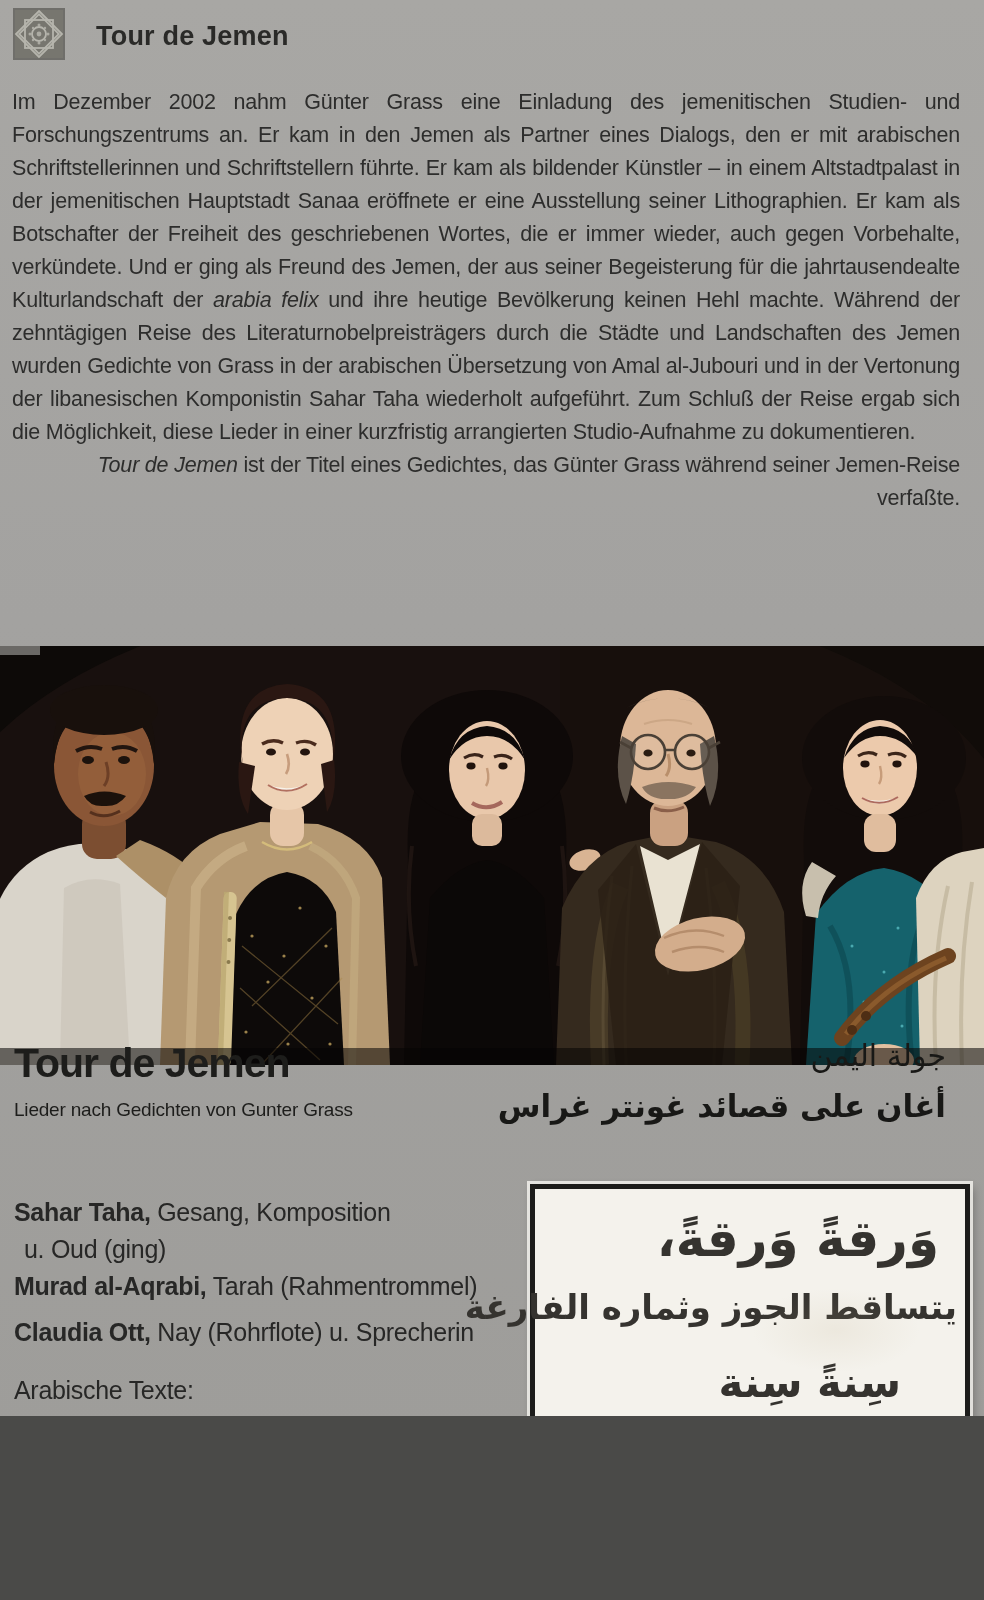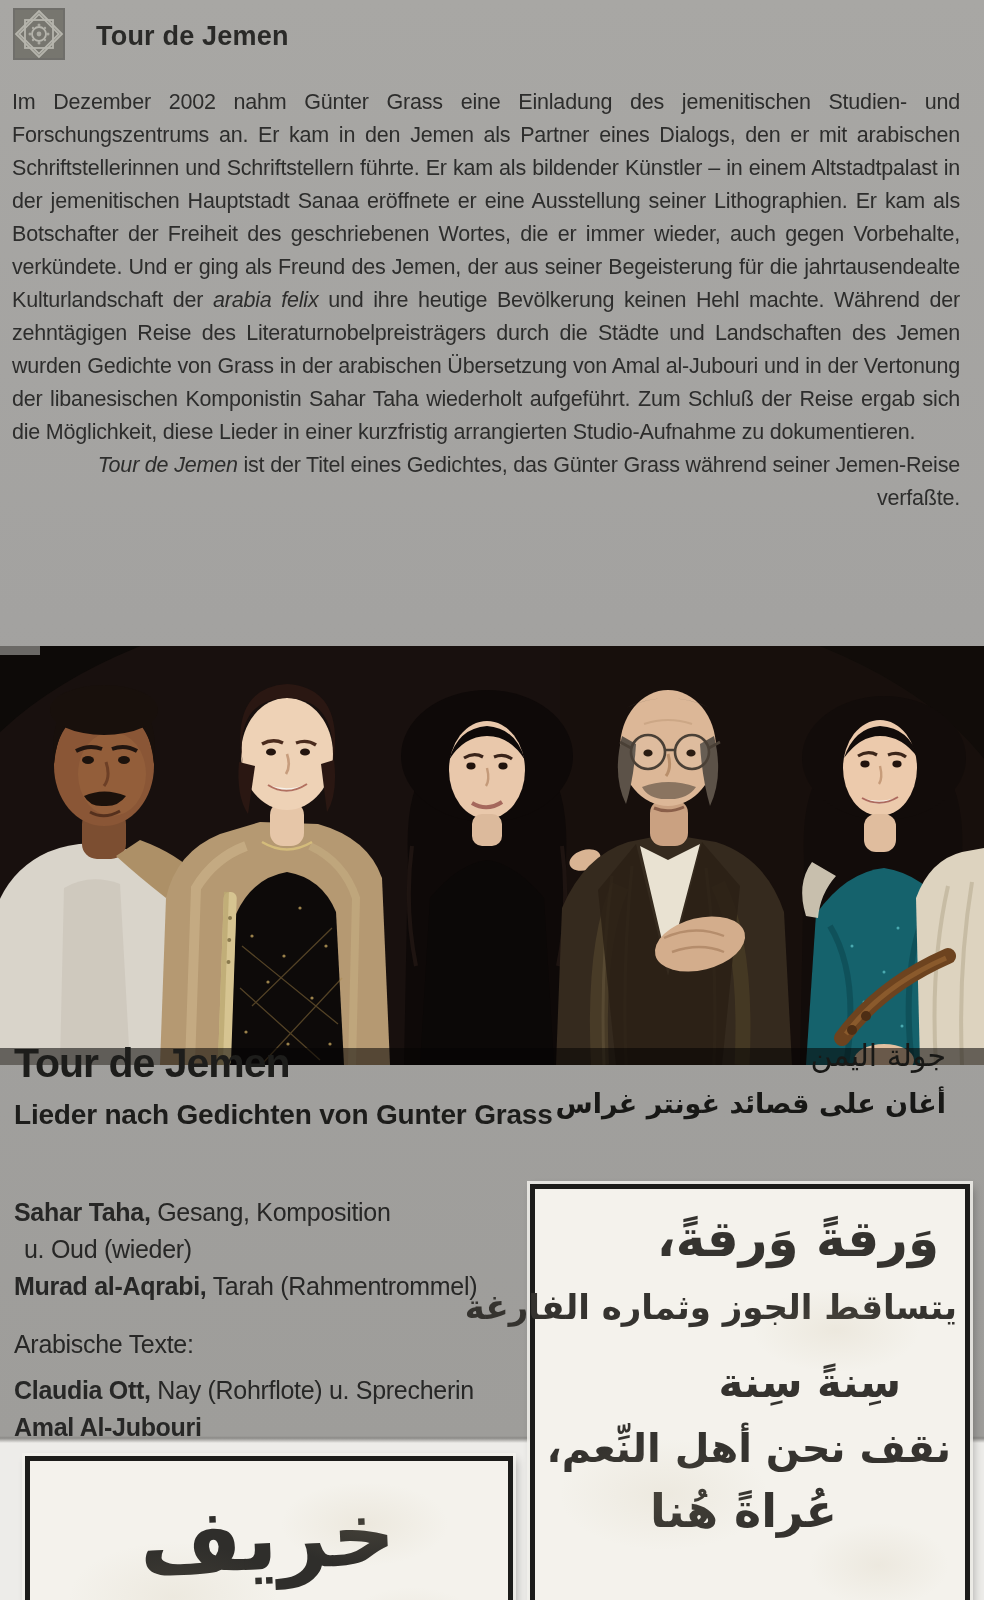--- a/index.html
+++ b/index.html
@@ -1,38 +1,38 @@
 <!DOCTYPE html>
 <html><head>
 <meta charset="utf-8">
 <style>
   html,body{margin:0;padding:0;background:#4a4a48;}
   .page{
-    position:relative;width:984px;height:1600px;overflow:hidden;
+    position:relative;width:984px;height:1416px;overflow:hidden;
     background:linear-gradient(to bottom,#a8a7a4 0,#a3a2a0 620px,#9e9d9a 1436px,#8b8a87 1438px,#edece9 1443px,#edece9 100%);
     font-family:"Liberation Sans",sans-serif;
   }
   
   .ornament{position:absolute;left:13px;top:8px;width:52px;height:52px;}
   .page-title{position:absolute;left:96px;top:21px;margin:0;font-size:27px;font-weight:700;color:#2a2a28;letter-spacing:.2px;}
   
   .intro{position:absolute;left:12px;top:86px;width:948px;color:#2d2d2c;font-size:21.5px;line-height:33px;letter-spacing:-.2px;}
   .intro p{margin:0;text-align:justify;}
   .intro p.p2{text-align:right;text-indent:30px;}
   .intro .it{font-style:italic;}
   
   .photo{position:absolute;left:0;top:646px;width:984px;height:419px;margin:0;}
   .photo svg{display:block;}
   
   .album-left{position:absolute;left:14px;top:1040px;color:#1d1d1b;}
   .album-title{margin:0;font-size:41px;font-weight:700;letter-spacing:-1px;}
-  .album-subtitle{margin:12px 0 0;font-size:28px;font-weight:700;letter-spacing:-.2px;}
+  .album-subtitle{margin:12px 0 0;font-size:19px;font-weight:400;letter-spacing:-.2px;}
   .album-right{position:absolute;right:38px;top:1038px;text-align:right;direction:rtl;color:#181816;font-family:"DejaVu Sans",sans-serif;}
   .ar-line1{margin:0;font-size:30px;font-weight:400;}
-  .ar-line2{margin:15px 0 0;font-size:27px;font-weight:700;}
+  .ar-line2{margin:15px 0 0;font-size:31px;font-weight:700;}
   
   .credits{position:absolute;left:14px;top:1194px;width:520px;font-size:25px;line-height:37px;color:#272726;letter-spacing:-.3px;}
   .cr-line{white-space:nowrap;}
   .cr-bold{font-weight:700;}
   .cr-indent{padding-left:10px;}
   .gap-claudia{margin-top:9px;}
   .texts-label{margin-top:21px;}
   .texts-author{font-weight:700;}
   
   .panel{
@@ -245,24 +245,24 @@
     <div class="album-subtitle">Lieder nach Gedichten von Gunter Grass</div>
   </div>
 
   <div class="album-right">
     <div class="ar-line1">جولة اليمن</div>
     <div class="ar-line2">أغان على قصائد غونتر غراس</div>
   </div>
 
   <div class="credits">
     <div class="cr-line"><span class="cr-bold">Sahar Taha,</span><span> Gesang, Komposition</span></div>
-    <div class="cr-line cr-indent"><span>u. Oud (wieder)</span></div>
+    <div class="cr-line cr-indent"><span>u. Oud (ging)</span></div>
     <div class="cr-line"><span class="cr-bold">Murad al-Aqrabi,</span><span> Tarah (Rahmentrommel)</span></div>
+    <div class="cr-line gap-claudia"><span class="cr-bold">Claudia Ott,</span><span> Nay (Rohrflote) u. Sprecherin</span></div>
     <div class="cr-line texts-label">Arabische Texte:</div>
-    <div class="cr-line gap-claudia"><span class="cr-bold">Claudia Ott,</span><span> Nay (Rohrflote) u. Sprecherin</span></div>
     <div class="cr-line texts-author">Amal Al-Jubouri</div>
   </div>
 
   <div class="panel panel-right">
     <div class="callig cl-1">وَرقةً وَرقةً،</div>
     <div class="callig cl-2">يتساقط الجوز وثماره الفارغة</div>
     <div class="callig cl-3">سِنةً سِنة</div>
     <div class="callig cl-4">نقف نحن أهل النِّعم،</div>
     <div class="callig cl-5">عُراةً هُنا</div>
   </div>

